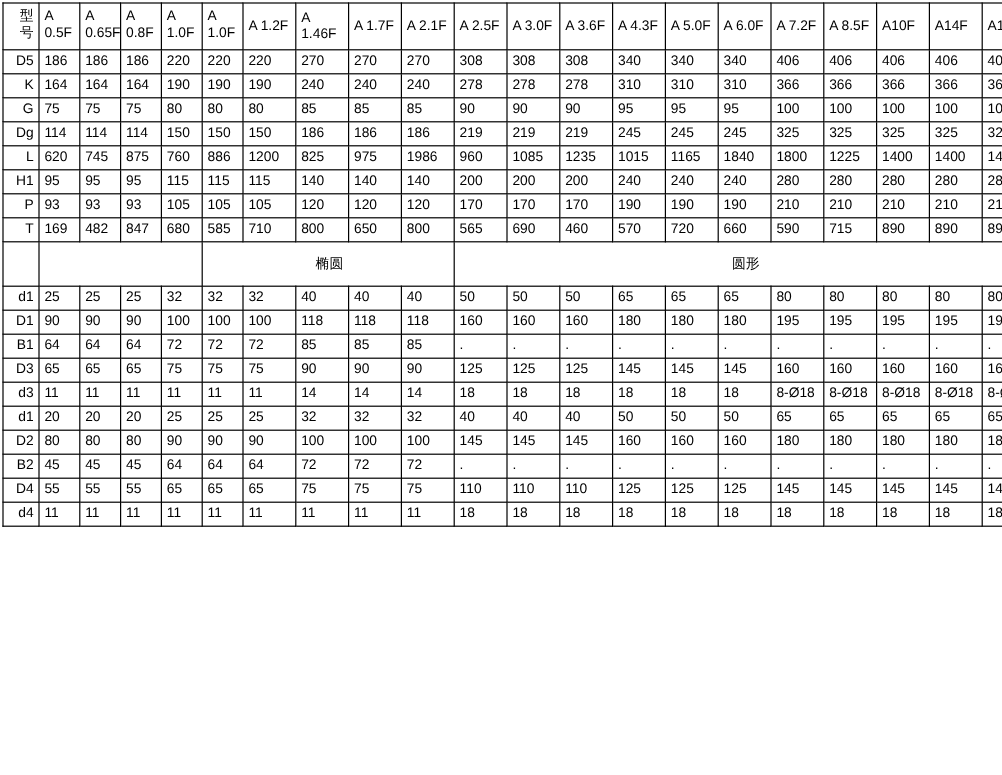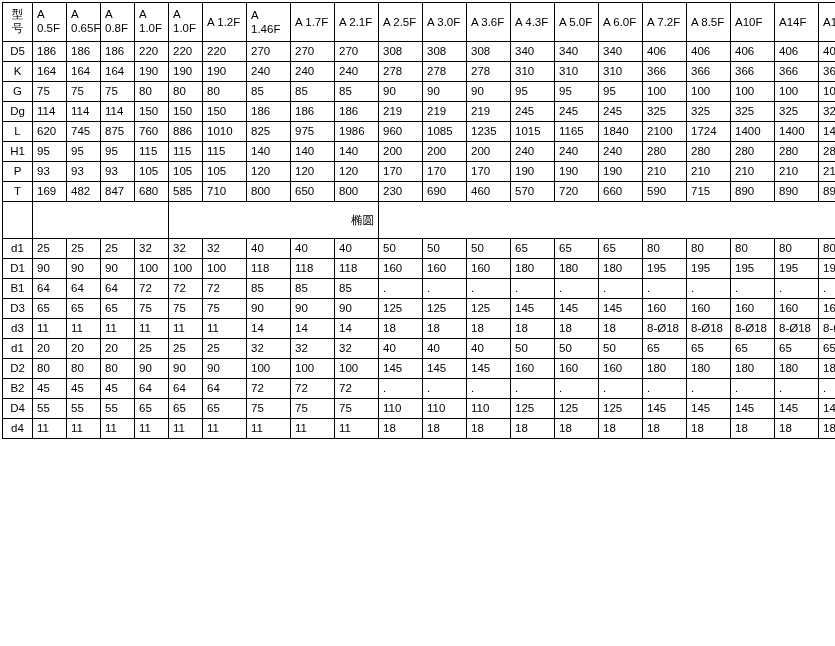--- a/index.html
+++ b/index.html
@@ -22,21 +22,21 @@
   #spec-table td {
     border: 1px solid #000000;
     font-size: 11.5px;
     line-height: 13px;
     padding: 3px 4px;
     vertical-align: middle;
     white-space: nowrap;
     overflow: hidden;
   }
   #spec-table td.label {
-    text-align: center;
+    text-align: right;
     width: 30px;
   }
   #spec-table td.val {
     text-align: left;
   }
   #spec-table tr.head td {
     vertical-align: top;
     padding-top: 4px;
     padding-bottom: 4px;
     height: 30px;
@@ -44,21 +44,21 @@
     white-space: normal;
   }
   #spec-table tr.head td.wide {
     vertical-align: middle;
   }
   #spec-table tr.section td {
     height: 30px;
     padding-left: 36px;
   }
   #spec-table tr.section td.shape {
-    text-align: right;
+    text-align: center;
     padding-left: 6px;
   }
 </style>
 </head>
 <body>
 
 <table id="spec-table">
   <colgroup id="spec-colgroup">
       <col style="width: 30px;">
       <col style="width: 34px;">
@@ -213,32 +213,32 @@
         <td class="val">325</td>
         <td class="val">325</td>
       </tr>
       <tr>
         <td class="label">L</td>
         <td class="val">620</td>
         <td class="val">745</td>
         <td class="val">875</td>
         <td class="val">760</td>
         <td class="val">886</td>
-        <td class="val">1010</td>
+        <td class="val">1200</td>
         <td class="val">825</td>
         <td class="val">975</td>
         <td class="val">1986</td>
         <td class="val">960</td>
         <td class="val">1085</td>
         <td class="val">1235</td>
         <td class="val">1015</td>
         <td class="val">1165</td>
         <td class="val">1840</td>
-        <td class="val">2100</td>
-        <td class="val">1724</td>
+        <td class="val">1800</td>
+        <td class="val">1225</td>
         <td class="val">1400</td>
         <td class="val">1400</td>
         <td class="val">1400</td>
       </tr>
       <tr>
         <td class="label">H1</td>
         <td class="val">95</td>
         <td class="val">95</td>
         <td class="val">95</td>
         <td class="val">115</td>
@@ -286,21 +286,21 @@
         <td class="label">T</td>
         <td class="val">169</td>
         <td class="val">482</td>
         <td class="val">847</td>
         <td class="val">680</td>
         <td class="val">585</td>
         <td class="val">710</td>
         <td class="val">800</td>
         <td class="val">650</td>
         <td class="val">800</td>
-        <td class="val">230</td>
+        <td class="val">565</td>
         <td class="val">690</td>
         <td class="val">460</td>
         <td class="val">570</td>
         <td class="val">720</td>
         <td class="val">660</td>
         <td class="val">590</td>
         <td class="val">715</td>
         <td class="val">890</td>
         <td class="val">890</td>
         <td class="val">890</td>

